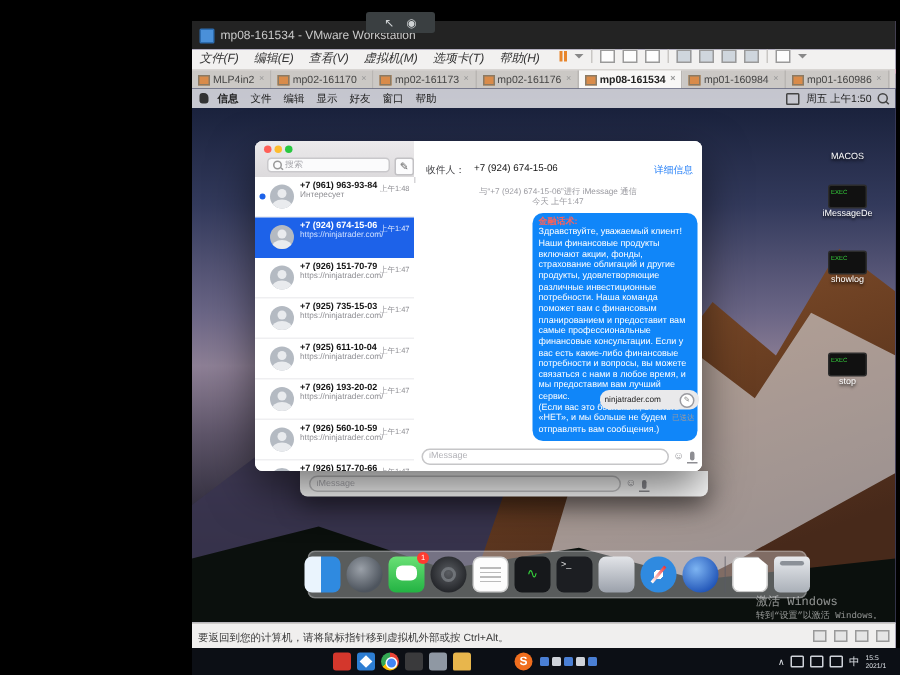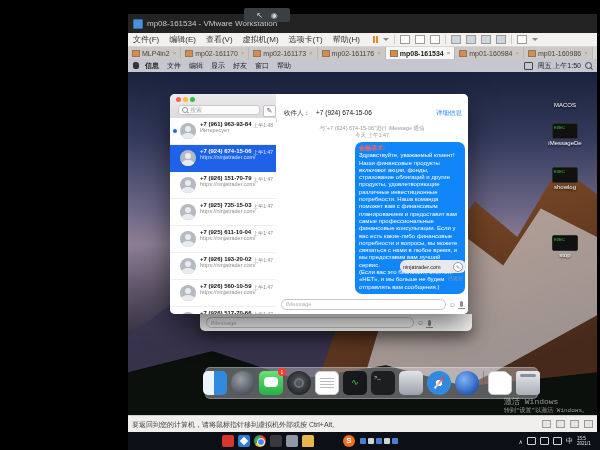--- a/index.html
+++ b/index.html
@@ -8,22 +8,22 @@
        -webkit-font-smoothing:antialiased;}
   .abs{position:absolute;}
   
   .overlay-pill{left:244px;top:8px;width:46px;height:14px;background:#3a3f41;border-radius:2px;
     display:flex;align-items:center;justify-content:center;gap:8px;color:#cfd3d4;font-size:8px;z-index:60;}
   
   .vmw{left:128px;top:14px;width:469px;height:418px;background:#c4b5fd;z-index:5;}
   .vmw-titlebar{left:0;top:0;right:0;height:19px;background:#232323;display:flex;align-items:center;
     color:#c9c9c9;font-size:8px;padding-left:5px;gap:4px;}
   .vmw-appicon{width:8px;height:8px;background:#4a90d9;border:1px solid #2c6cb0;border-radius:1px;}
-  .vmw-menubar{left:0;top:19px;right:0;height:13px;background:#f2f1f0;display:flex;align-items:center;
-    font-size:8px;color:#333;border-bottom:3px solid #ec4899;}
+  .vmw-menubar{left:0;top:19px;right:0;height:13px;background:#f2f1f0;display:flex;align-items:flex-start;
+    font-size:8px;color:#333;border-bottom:3px solid #ec4899;font-style:italic;}
   .vmw-menu{padding:0 5px;}
   .vmw-tools{display:flex;align-items:center;gap:5px;margin-left:8px;color:#777;}
   .pausebars{display:flex;gap:1px;}
   .pausebars i{display:block;width:2px;height:7px;background:#e8862c;}
   .caret{width:0;height:0;border-left:3px solid transparent;border-right:3px solid transparent;border-top:3px solid #888;}
   .toolico{width:8px;height:7px;border:1px solid #9a9a9a;background:#fdfdfd;}
   .toolico.dark{background:#cfd6dd;}
   .tsep{width:1px;height:9px;background:#c9c7c4;}
   .vmw-tabbar{left:0;top:32px;right:0;height:13px;background:#d8d5d2;display:flex;align-items:flex-end;}
   .vmtab{height:12px;display:flex;align-items:center;gap:2px;padding:0 4px;font-size:7px;color:#444;

